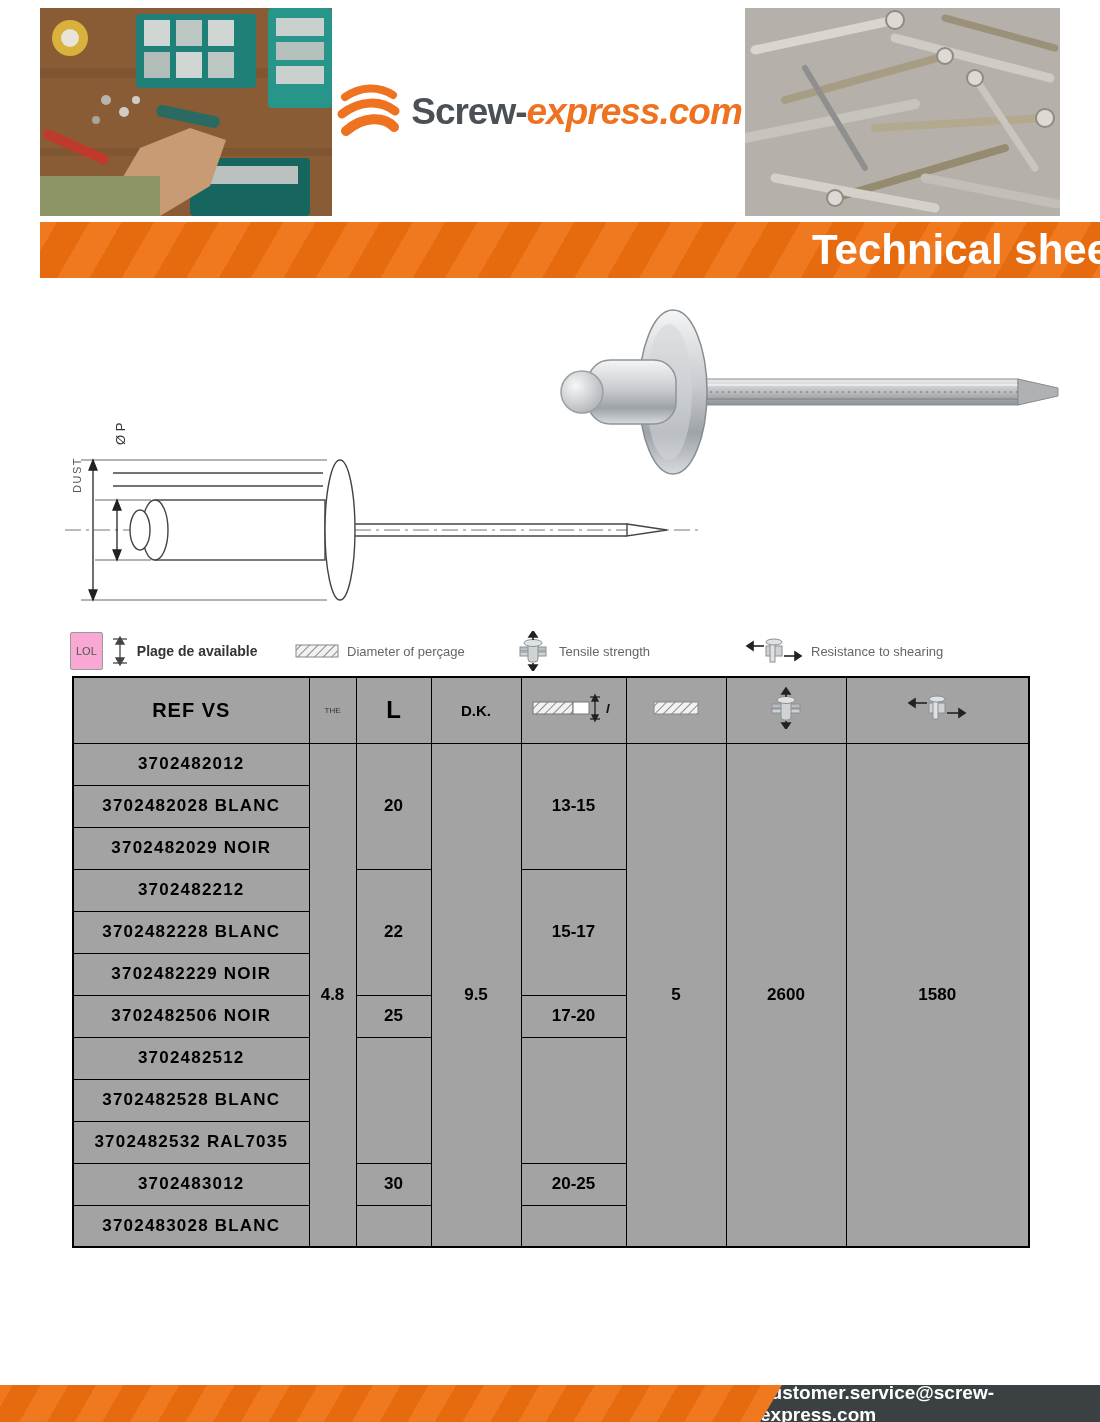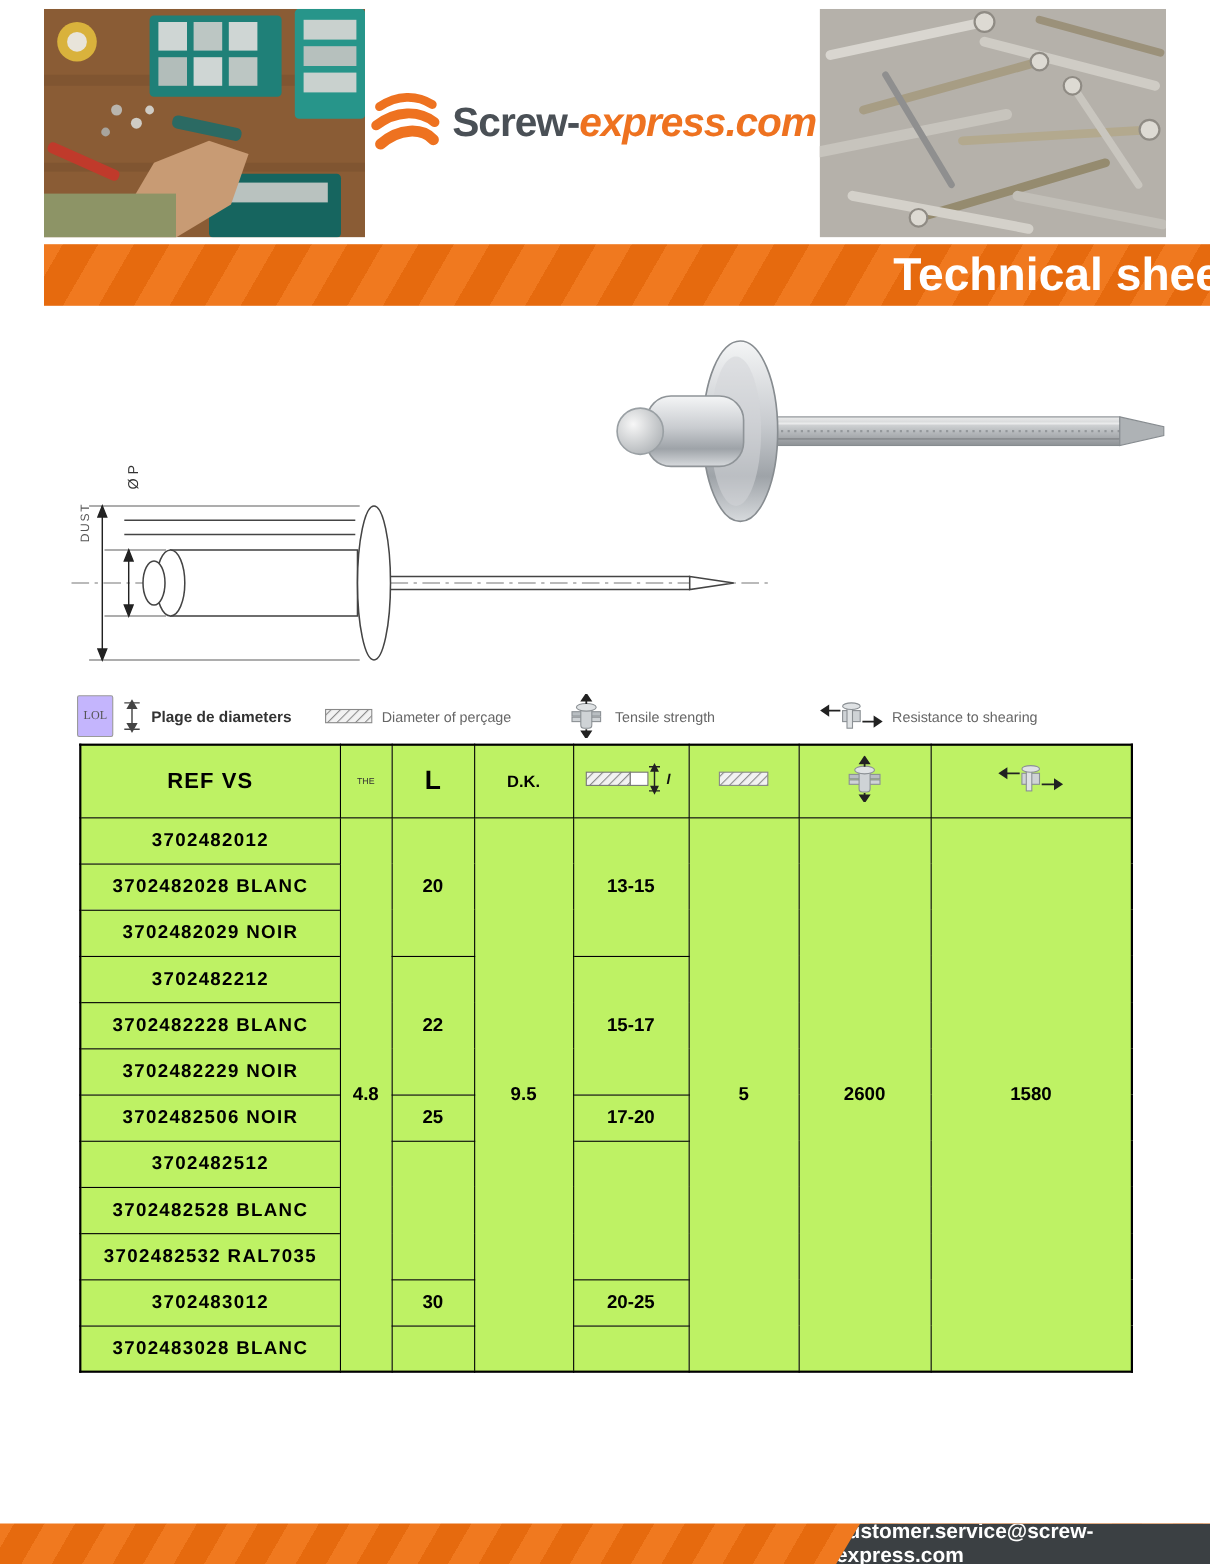--- a/index.html
+++ b/index.html
@@ -24,26 +24,26 @@
 
   
   .diagram { position:absolute; left:40px; top:290px; width:1020px; height:345px; }
   .rivet-photo { position:absolute; left:430px; top:15px; }
   .rivet-drawing { position:absolute; left:15px; top:55px; }
 
   
   .legend { position:absolute; left:40px; top:628px; width:1020px; height:46px; font-size:13px; color:#666; }
   .legend .group { position:absolute; top:0; height:46px; display:flex; align-items:center; gap:8px; }
   .lg1 { left:30px; }  .lg2 { left:255px; } .lg3 { left:475px; } .lg4 { left:705px; }
-  .lol-box { border:1px solid #9a9a9a; background:#c4b5fd; color:#555; font-size:11px; padding:12px 5px; border-radius:2px;font-family:Liberation Serif, serif; }
+  .lol-box { border:1px solid #9a9a9a; background:#f9a8d4; color:#555; font-size:11px; padding:12px 5px; border-radius:2px; }
   .legend .lbl-bold { font-weight:bold; color:#333; font-size:14px; }
 
   
   table.spec { position:absolute; left:72px; top:676px; width:956px; border-collapse:collapse; table-layout:fixed; border:2px solid #000; }
-  .spec th, .spec td { border:1px solid #000; text-align:center; vertical-align:middle; padding:0 2px; background:#bef264; }
+  .spec th, .spec td { border:1px solid #000; text-align:center; vertical-align:middle; padding:0 2px; background:#a3a3a3; }
   .spec thead th { height:66px; }
   .th-ref { font-size:20px; font-weight:bold; letter-spacing:1px; }
   .th-the { font-size:8px;  font-weight:normal; color:#333; }
   .th-l   { font-size:24px; font-weight:bold; }
   .th-dk  { font-size:15px; font-weight:bold; }
   .spec tbody td { height:42px; font-size:17px; font-weight:bold; color:#000;text-align:center; }
   .ref-cell { letter-spacing:1.2px; }
 
   
   .footnote { position:absolute; left:118px; top:1262px; font-size:18px; color:#1a1a1a; }
@@ -212,21 +212,21 @@
       <span class="lol-box">LOL</span>
       <svg width="18" height="32" viewBox="0 0 18 32">
         <g stroke="#444" stroke-width="1.3" fill="#444">
           <line x1="9" y1="6" x2="9" y2="26"></line>
           <polygon points="9,2 5,9 13,9"></polygon>
           <polygon points="9,30 5,23 13,23"></polygon>
           <line x1="2" y1="4" x2="16" y2="4"></line>
           <line x1="2" y1="28" x2="16" y2="28"></line>
         </g>
       </svg>
-      <span class="lbl-bold">Plage de diameters</span>
+      <span class="lbl-bold">Plage de available</span>
     </div>
 
     <div class="group lg2">
       <svg width="44" height="18" viewBox="0 0 44 18">
         <defs>
           <pattern id="ph1" width="6" height="6" patternTransform="rotate(45)" patternUnits="userSpaceOnUse">
             <rect width="6" height="6" fill="#f2f2f2"></rect>
             <line x1="0" y1="0" x2="0" y2="6" stroke="#8a8a8a" stroke-width="2"></line>
           </pattern>
         </defs>

